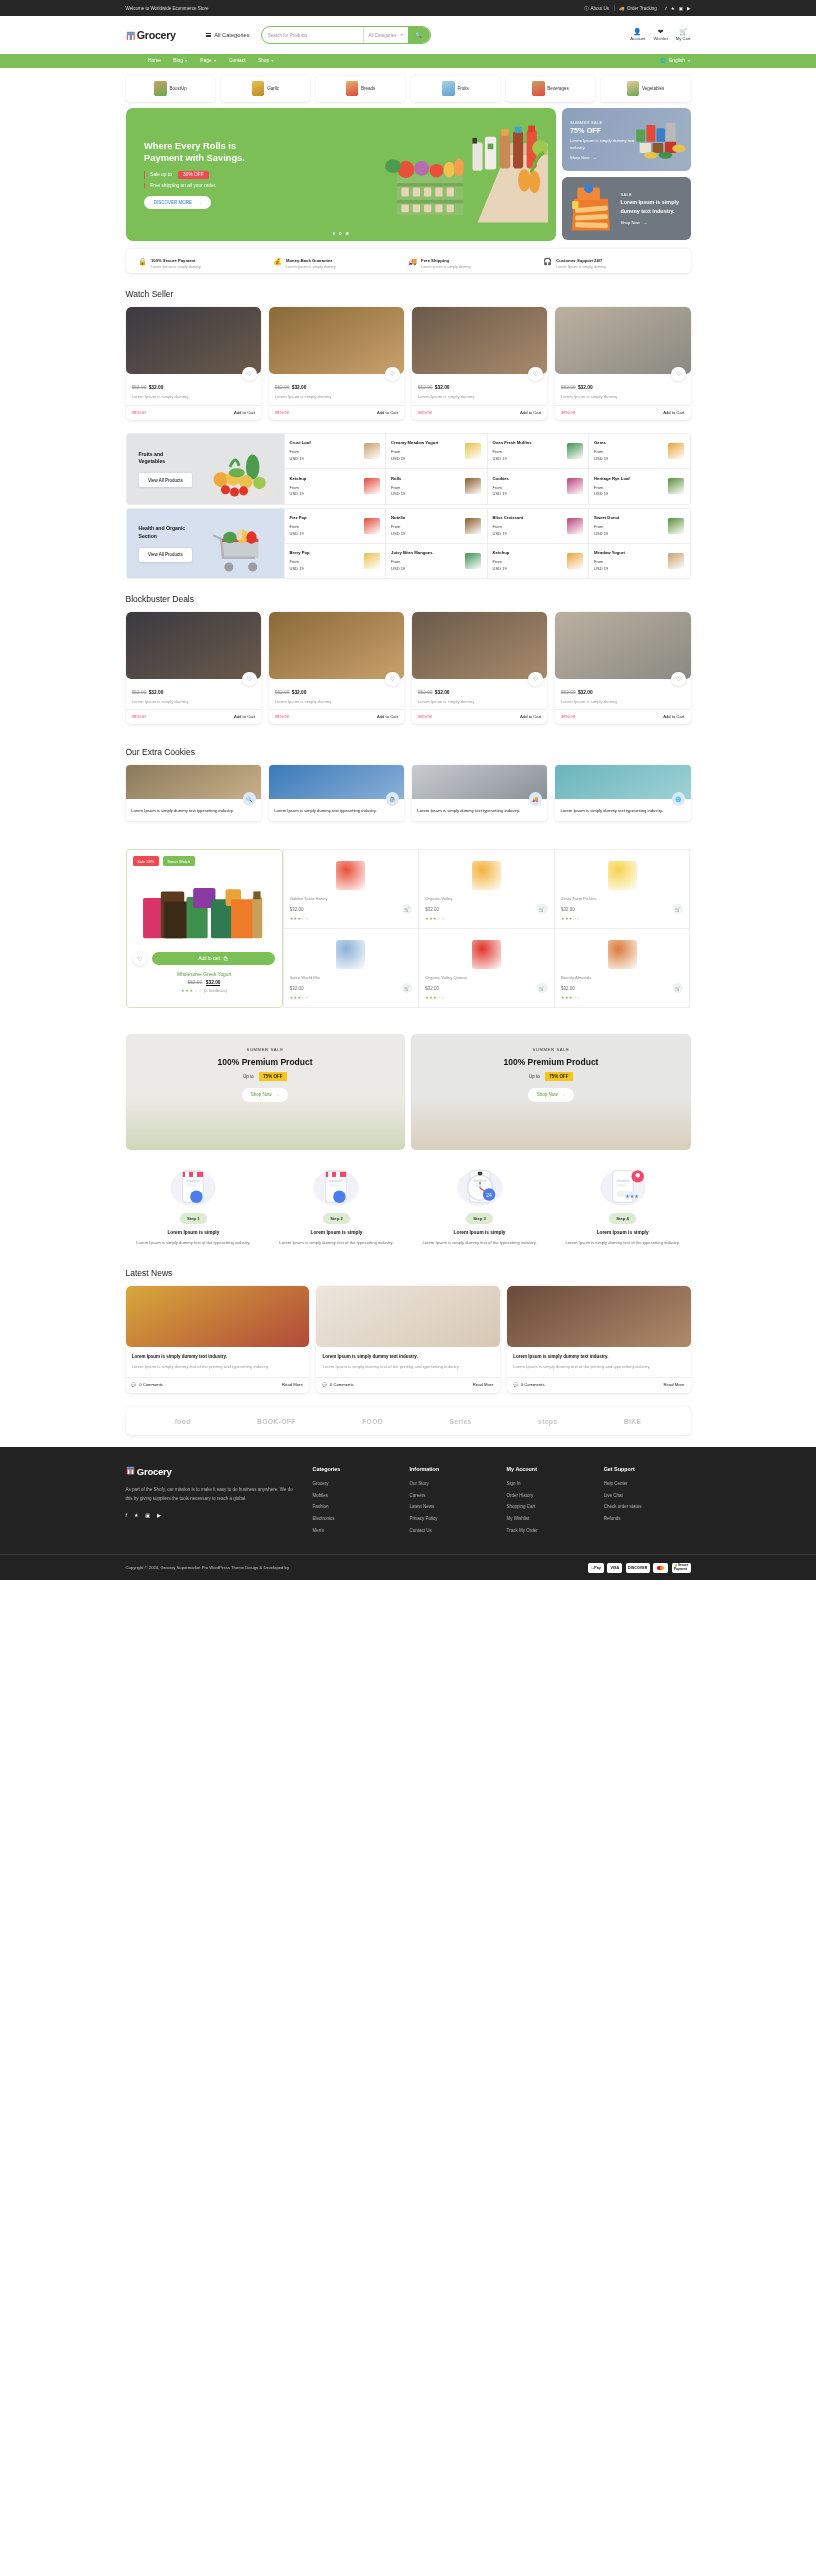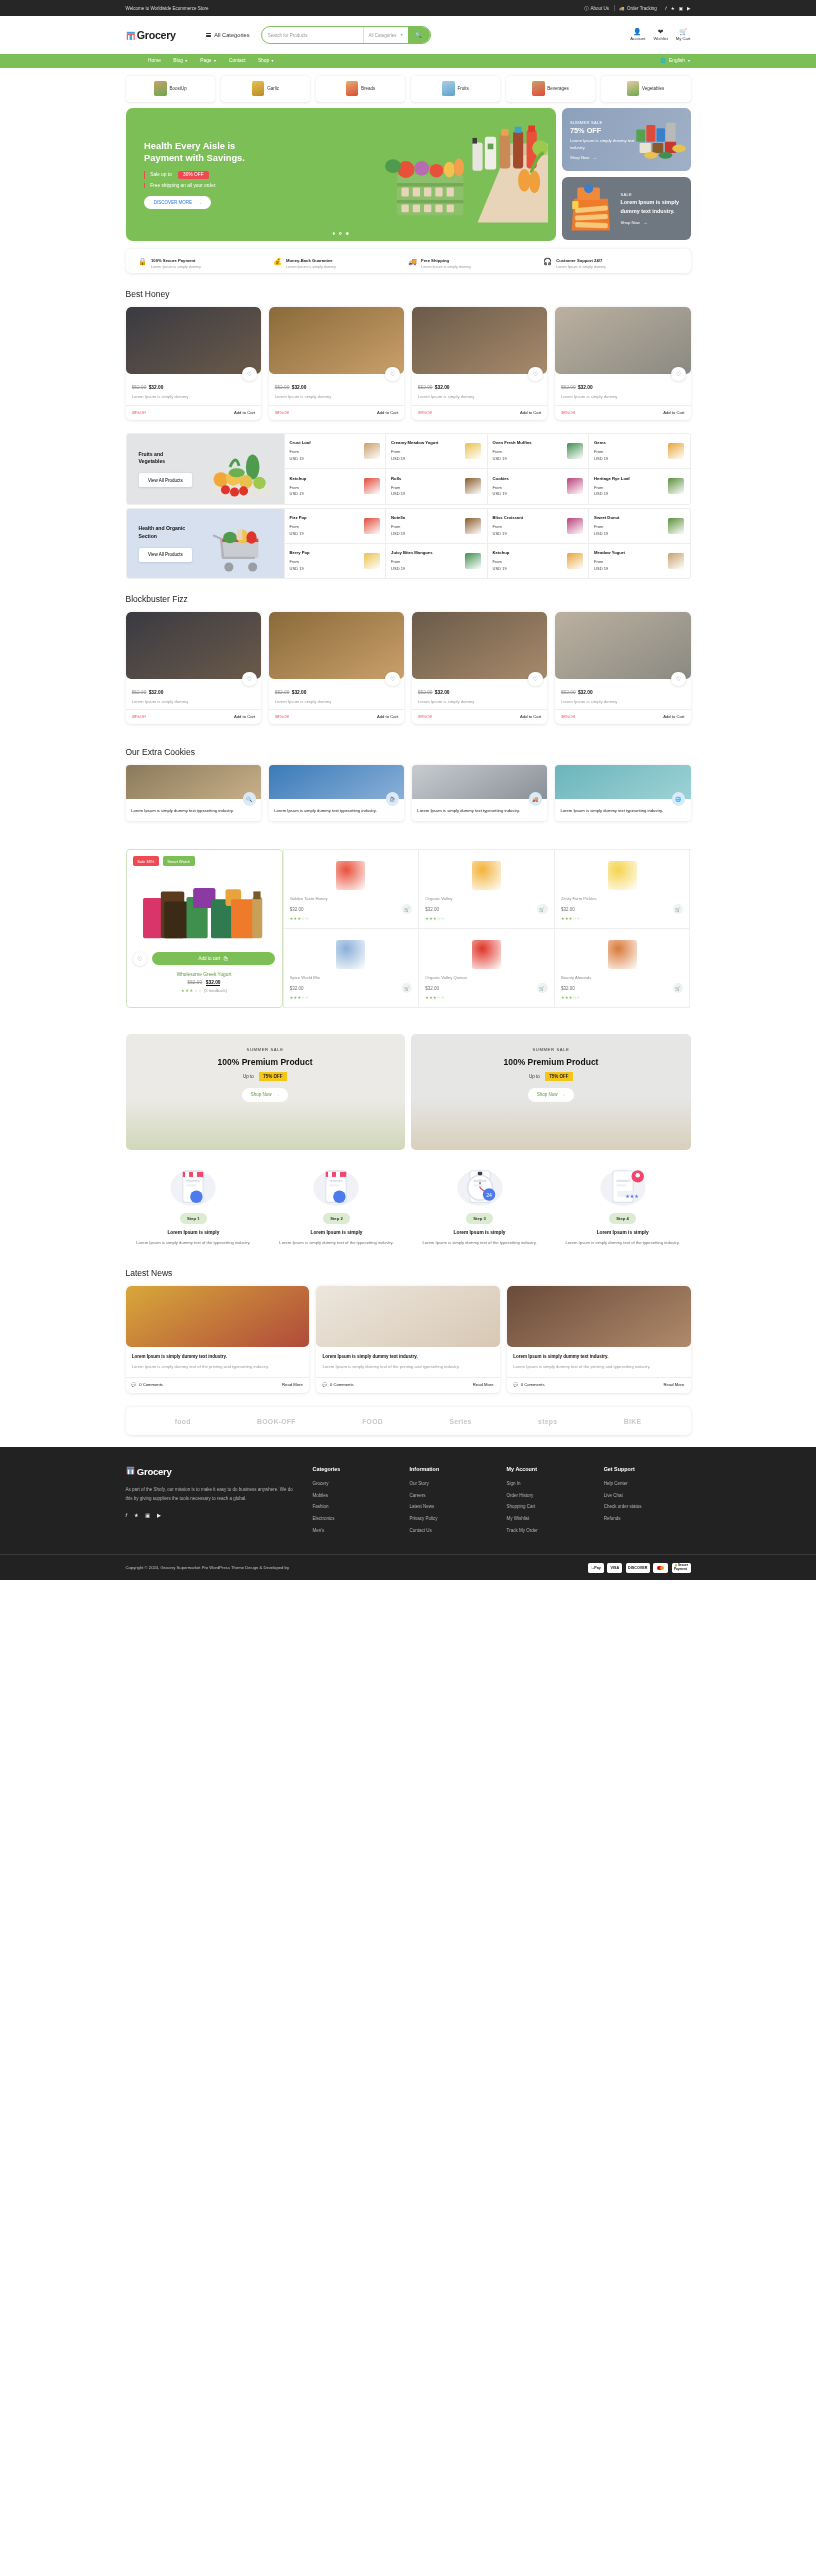--- a/index.html
+++ b/index.html
@@ -337,21 +337,21 @@
   <span>Vegetables</span>
 </div>
     </div>
 </div>
 
 <div class="hero">
   <div class="wrap">
     <div class="hero-main">
       <div class="hero-txt">
         <h1>
-          <span>Health Every Aisle is</span><br>
+          <span>Where Every Rolls is</span><br>
           <span>Payment with Savings.</span>
         </h1>
         <div class="sale-row">
           <span class="lbl">Sale up to</span>
           <span class="badge-off">30% OFF</span>
         </div>
         <div class="ship">Free shipping an all your order.</div>
         <button class="disc-btn">
           <span>DISCOVER MORE</span>
           <span>→</span>
@@ -478,21 +478,21 @@
   <span>
     <span class="usp-t">Customer Support 24/7</span>
     <span class="usp-s" style="display:block">Lorem Ipsum is simply dummy</span>
   </span>
 </div>
     </div>
 </div>
 
 <div class="sec">
   <div class="wrap">
-    <h2 class="sec-title">Best Honey</h2>
+    <h2 class="sec-title">Watch Seller</h2>
     <div class="pgrid" id="bs-grid">
   <div class="pcard">
     <div class="pimg" style="background:linear-gradient(150deg,#3a3a42,#6b5a4a)">
       <div class="heart">♡</div>
     </div>
     <div class="pbody">
       <div class="price">
         <s>$52.00</s><b>$32.00</b>
       </div>
       <div class="pdesc">Lorem Ipsum is simply dummy</div>
@@ -777,21 +777,21 @@
         <span class="cb-ic" style="background:linear-gradient(150deg,#c9a06a,#fff)"></span>
       </div>
     </div>
   </div>
 </div>
     </div>
 </div>
 
 <div class="sec" style="padding-top:14.7px">
   <div class="wrap">
-    <h2 class="sec-title">Blockbuster Fizz</h2>
+    <h2 class="sec-title">Blockbuster Deals</h2>
     <div class="pgrid" id="bb-grid">
   <div class="pcard">
     <div class="pimg" style="background:linear-gradient(150deg,#3a3a42,#6b5a4a)">
       <div class="heart">♡</div>
     </div>
     <div class="pbody">
       <div class="price">
         <s>$52.00</s><b>$32.00</b>
       </div>
       <div class="pdesc">Lorem Ipsum is simply dummy</div>

